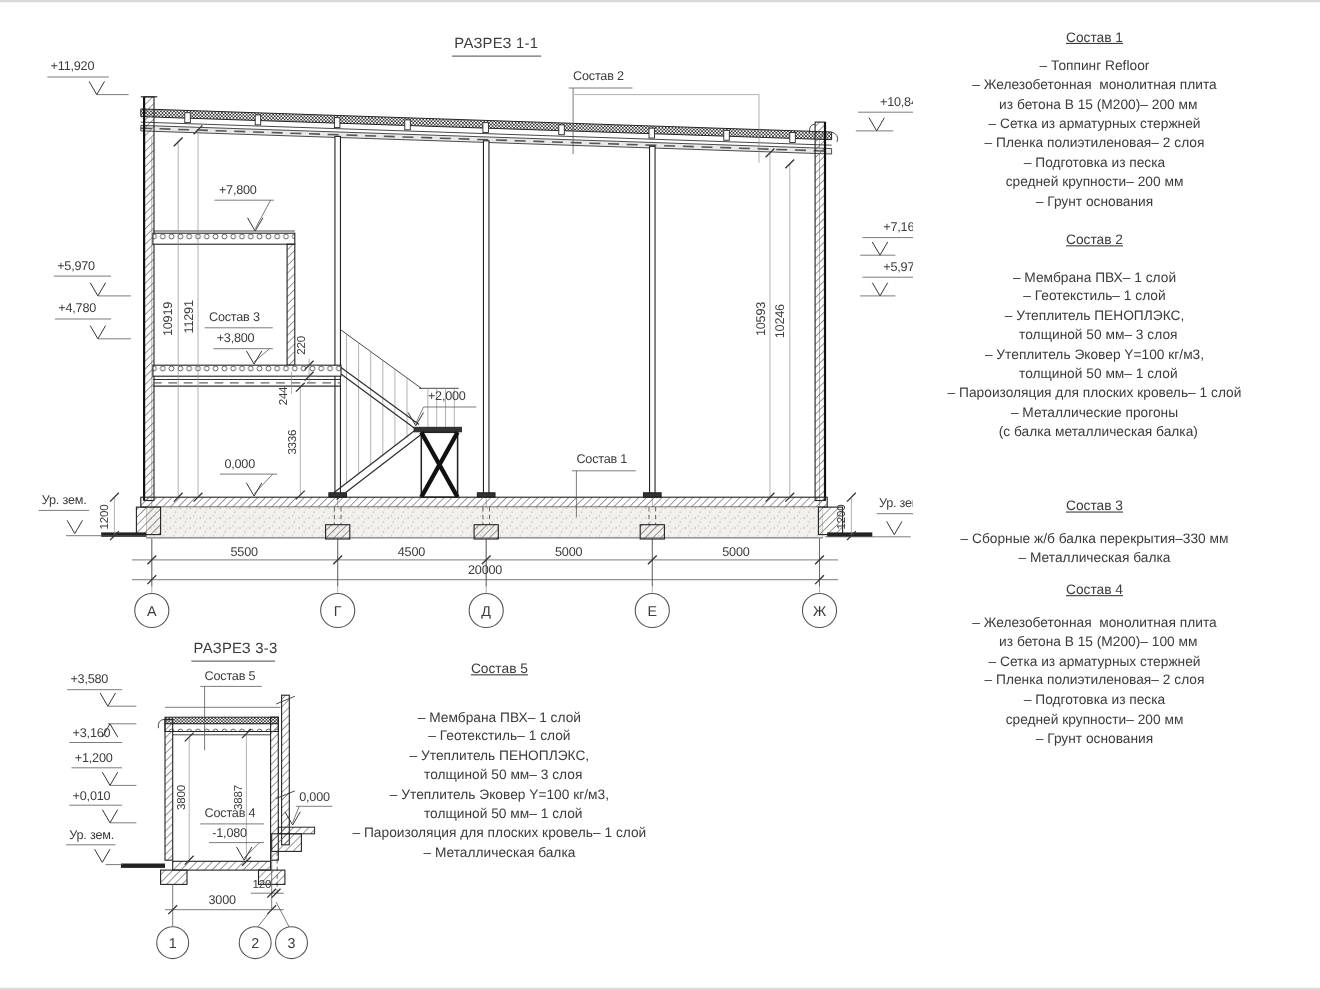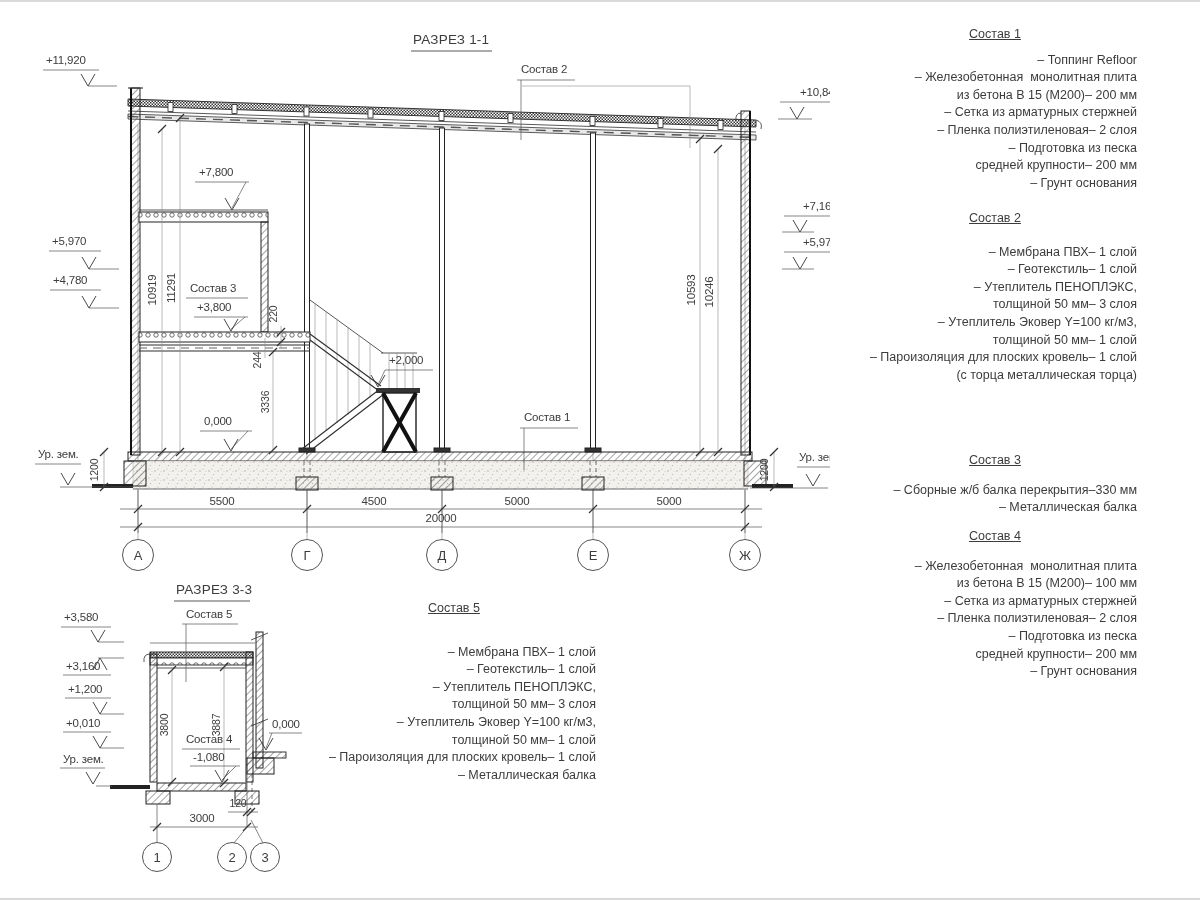--- a/index.html
+++ b/index.html
@@ -17,21 +17,21 @@
   .s08{stroke:#2e2e2e;stroke-width:0.8;fill:none;}
   .s07{stroke:#555;stroke-width:0.7;fill:none;}
   .thin{stroke:#8a8a8a;stroke-width:0.6;fill:none;}
   .vmark{fill:none;stroke:#333;stroke-width:0.9;}
   .slash{stroke:#333;stroke-width:1.2;}
   .dark{fill:#222;stroke:none;}
   .comp{position:absolute;width:284px;font-size:12.5px;line-height:17.6px;color:#3c3c3c;}
   .comp h3{font-size:12.5px;font-weight:normal;text-align:center;text-decoration:underline;
            margin:0 0 8px 0;}
   .comp h3.mb16{margin-bottom:16px;} .comp h3.mb12{margin-bottom:12px;} .comp h3.mb26{margin-bottom:26px;}
-  .c-row{display:flex;justify-content:flex-end;}
+  .c-row{display:flex;justify-content:center;}
   .c-label,.c-value{white-space:pre;}
 </style>
 </head>
 <body>
 
 <div id="canvas">
 
 <svg width="830" height="580" viewBox="0 0 830 580" style="left:0;top:0">
   <defs>
     <pattern id="h45" width="5" height="5" patternUnits="userSpaceOnUse" patternTransform="rotate(45)">
@@ -503,24 +503,28 @@
         <span class="c-label">  толщиной 50 мм</span>
         <span class="c-value">– 1 слой</span>
       </div>
 
       <div class="c-row">
         <span class="c-label">– Пароизоляция для плоских кровель</span>
         <span class="c-value">– 1 слой</span>
       </div>
 
 
-
-
-      <div class="c-row">
-        <span class="c-label">  (с торца металлическая торца)</span>
+      <div class="c-row">
+        <span class="c-label">– Металлические прогоны</span>
+        <span class="c-value"></span>
+      </div>
+
+
+      <div class="c-row">
+        <span class="c-label">  (с балка металлическая балка)</span>
         <span class="c-value"></span>
       </div>
     </div>
 </div>
 
 <div class="comp" style="left:853px;top:452px">
   <h3 class="mb12">Состав 3</h3>
   <div>
 
       <div class="c-row">

